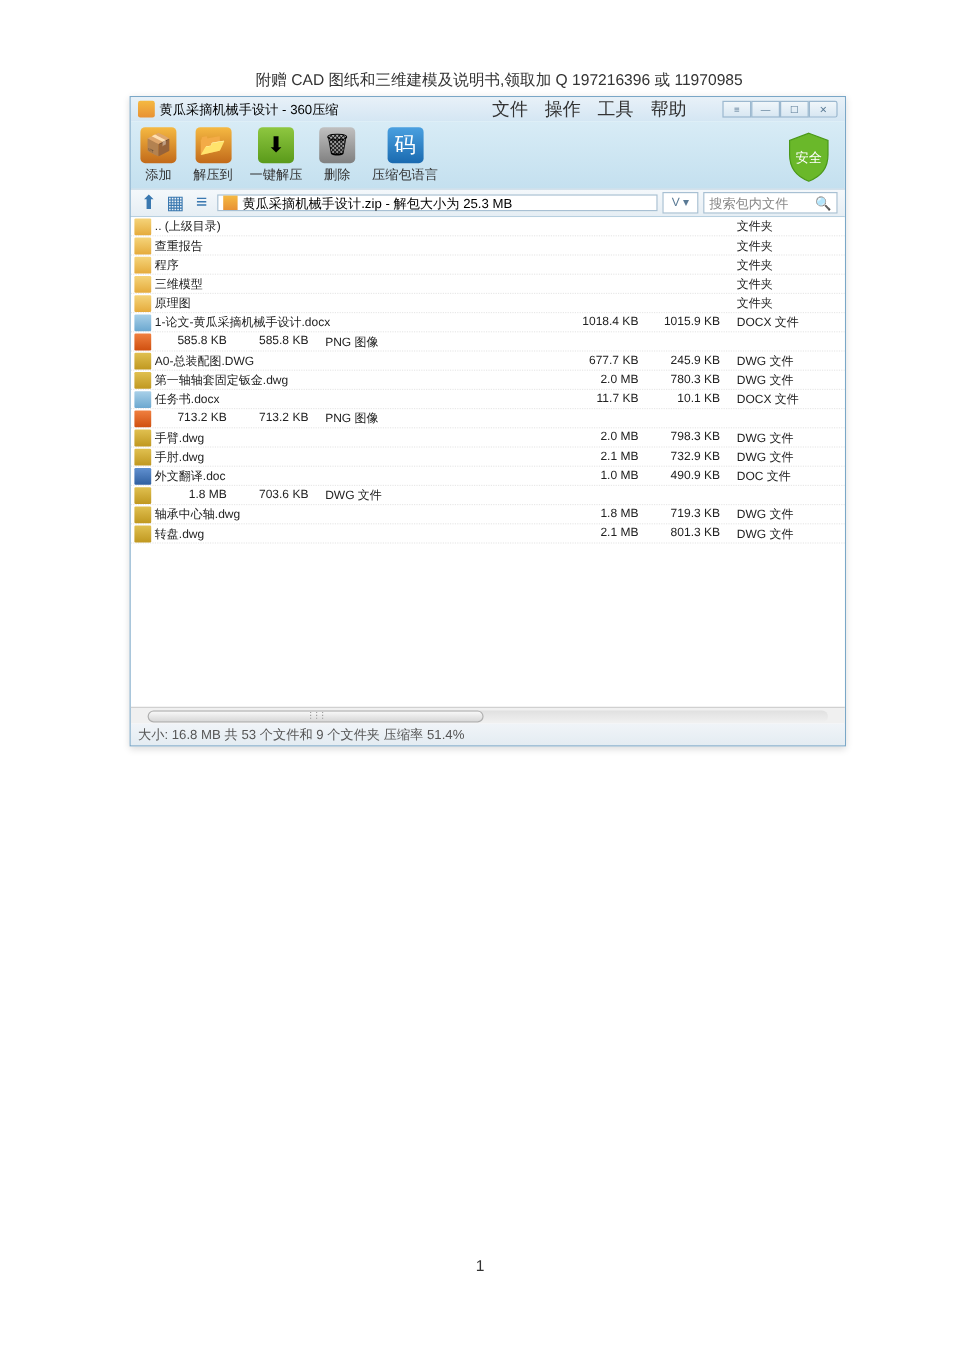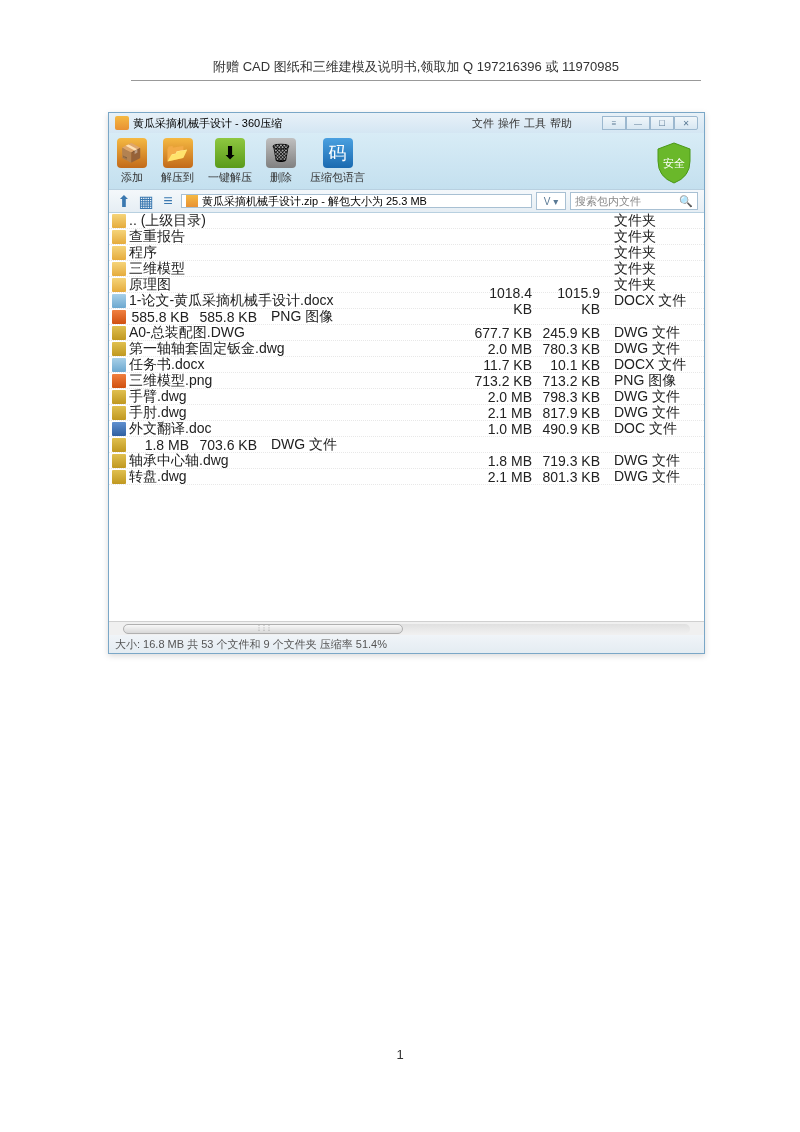--- a/index.html
+++ b/index.html
@@ -1,48 +1,48 @@
 <!DOCTYPE html>
 <html><head>
 <meta charset="utf-8">
 <style>
 * { margin: 0; padding: 0; box-sizing: border-box; font-family: "Microsoft YaHei", Arial, sans-serif; }
 body { background: #fff; width: 800px; height: 1132px; position: relative; }
 .header-text { text-align: center; font-size: 13px; padding-top: 58px; color: #333; margin-left: 32px; }
 .header-text hr { width: 570px; margin: 4px auto 0; border: none; border-top: 1px solid #999; }
 .page-num { position: absolute; bottom: 70px; left: 0; right: 0; text-align: center; font-size: 13px; color: #333; }
-.app { position: absolute; left: 108px; top: 112px; width: 597px; border: 1px solid #7aa7c7; background: #fff; box-shadow: 0 2px 6px rgba(0,0,0,0.15); }
+.app { position: absolute; left: 108px; top: 80px; width: 597px; border: 1px solid #7aa7c7; background: #fff; box-shadow: 0 2px 6px rgba(0,0,0,0.15); }
 .titlebar { height: 20px; background: linear-gradient(#e8f1f8, #d4e6f3); display: flex; align-items: center; font-size: 11px; padding: 0 6px; }
 .titlebar .app-icon { width: 14px; height: 14px; background: linear-gradient(#f5b942, #e89134); border-radius: 2px; margin-right: 4px; }
 .titlebar .title { flex: 1; }
-.titlebar .menus { display: flex; gap: 4px; font-size: 11px; color: #333; margin-right: 30px; }
+.titlebar .menus { display: flex; gap: 14px; font-size: 15px; color: #333; margin-right: 30px; }
 .titlebar .menus span { cursor: pointer; }
 .winbtns { display: flex; gap: 0; }
 .winbtn { width: 24px; height: 14px; border: 1px solid #9cb8cf; background: linear-gradient(#f0f6fa, #d8e7f2); display: flex; align-items: center; justify-content: center; font-size: 8px; color: #5a7a95; }
 .winbtn:last-child { border-radius: 0 2px 2px 0; }
 .toolbar { height: 56px; background: linear-gradient(#d8ecf6, #c4e0ef); display: flex; align-items: center; padding: 0 8px; position: relative; }
 .tbtn { display: flex; flex-direction: column; align-items: center; gap: 2px; margin-right: 14px; cursor: pointer; }
 .tbtn .ticon { width: 30px; height: 30px; border-radius: 4px; display: flex; align-items: center; justify-content: center; font-size: 18px; }
 .tbtn .tlabel { font-size: 11px; color: #333; }
 .safety { position: absolute; right: 10px; top: 8px; width: 40px; height: 44px; }
 .safety svg { width: 40px; height: 44px; }
 .navrow { height: 24px; background: linear-gradient(#f4f8fb, #e6eef4); display: flex; align-items: center; padding: 0 6px; border-top: 1px solid #b8d0e0; border-bottom: 1px solid #b8d0e0; gap: 4px; }
 .navicon { width: 18px; height: 18px; display: flex; align-items: center; justify-content: center; cursor: pointer; }
 .path-input { flex: 1; height: 14px; background: #fff; border: 1px solid #a8c0d3; display: flex; align-items: center; padding: 0 4px; font-size: 11px; gap: 4px; }
 .path-input .folder-i { width: 12px; height: 12px; background: linear-gradient(#f5b942, #e89134); }
 .vdrop { width: 30px; height: 18px; border: 1px solid #a8c0d3; background: #fff; display: flex; align-items: center; justify-content: center; font-size: 10px; color: #5a7a95; }
-.search { width: 128px; height: 18px; background: #fff; border: 1px solid #a8c0d3; display: flex; align-items: center; padding: 0 4px; font-size: 11px; color: #888; }
+.search { width: 112px; height: 18px; background: #fff; border: 1px solid #a8c0d3; display: flex; align-items: center; padding: 0 4px; font-size: 11px; color: #888; }
 .search .srch-icon { color: #5a7a95; font-size: 11px; margin-left: auto; }
 .listhead { height: 18px; display: flex; font-size: 11px; color: #444; border-bottom: 1px solid #e0e0e0; }
 .col-name { flex: 1; padding-left: 6px; display: flex; align-items: center; }
 .col-sb { width: 68px; text-align: right; padding-right: 8px; display: flex; align-items: center; justify-content: flex-end; }
 .col-sa { width: 68px; text-align: right; padding-right: 8px; display: flex; align-items: center; justify-content: flex-end; }
 .col-type { width: 96px; padding-left: 6px; display: flex; align-items: center; }
 .listbody { height: 408px; overflow: hidden; background: #fff; }
-.row { height: 16px; display: flex; font-size: 14px; color: #222; align-items: center; border-bottom: 1px dotted #e8e8e8; }
+.row { height: 16px; display: flex; font-size: 10px; color: #222; align-items: center; border-bottom: 1px dotted #e8e8e8; }
 .row .ficon { width: 14px; height: 14px; margin: 0 3px; flex-shrink: 0; }
 .ic-folder { background: linear-gradient(#f5d47a, #e5ab3c); border-radius: 1px; }
 .ic-docx { background: linear-gradient(#a8d0e8, #6ca8d0); border-radius: 1px; }
 .ic-png { background: linear-gradient(#f08040, #d05010); border-radius: 1px; }
 .ic-dwg { background: linear-gradient(#e0c050, #c09820); border-radius: 1px; }
 .ic-doc { background: linear-gradient(#6090d0, #3060a0); border-radius: 1px; }
 .scrollbar { height: 14px; background: #f0f0f0; border-top: 1px solid #d0d0d0; display: flex; align-items: center; }
 .scrollbar .track { flex: 1; height: 10px; background: linear-gradient(#e0e0e0, #f0f0f0); margin: 0 14px; border-radius: 5px; position: relative; }
 .scrollbar .thumb { position: absolute; left: 0; width: 280px; height: 10px; background: linear-gradient(#f8f8f8, #d8d8d8); border: 1px solid #b0b0b0; border-radius: 5px; }
 .scrollbar .thumb::after { content: '⋮⋮⋮'; position: absolute; left: 50%; top: -1px; transform: translateX(-50%); font-size: 7px; color: #888; letter-spacing: -2px; }
@@ -184,37 +184,36 @@
       </div>
       <div class="row">
     <div class="ficon ic-docx"></div>
     <div class="col-name" style="padding-left:0">任务书.docx</div>
     <div class="col-sb">11.7 KB</div>
     <div class="col-sa">10.1 KB</div>
     <div class="col-type">DOCX 文件</div>
       </div>
       <div class="row">
     <div class="ficon ic-png"></div>
-    <div class="col-name" style="padding-left:0">三维模型.png</div>
     <div class="col-sb">713.2 KB</div>
     <div class="col-sa">713.2 KB</div>
     <div class="col-type">PNG 图像</div>
       </div>
       <div class="row">
     <div class="ficon ic-dwg"></div>
     <div class="col-name" style="padding-left:0">手臂.dwg</div>
     <div class="col-sb">2.0 MB</div>
     <div class="col-sa">798.3 KB</div>
     <div class="col-type">DWG 文件</div>
       </div>
       <div class="row">
     <div class="ficon ic-dwg"></div>
     <div class="col-name" style="padding-left:0">手肘.dwg</div>
     <div class="col-sb">2.1 MB</div>
-    <div class="col-sa">817.9 KB</div>
+    <div class="col-sa">732.9 KB</div>
     <div class="col-type">DWG 文件</div>
       </div>
       <div class="row">
     <div class="ficon ic-doc"></div>
     <div class="col-name" style="padding-left:0">外文翻译.doc</div>
     <div class="col-sb">1.0 MB</div>
     <div class="col-sa">490.9 KB</div>
     <div class="col-type">DOC 文件</div>
       </div>
       <div class="row">

